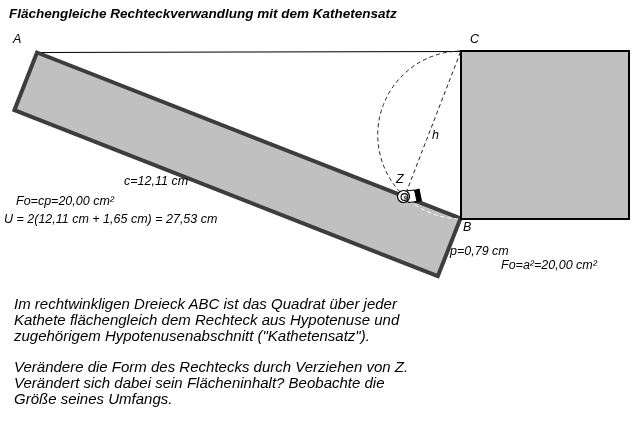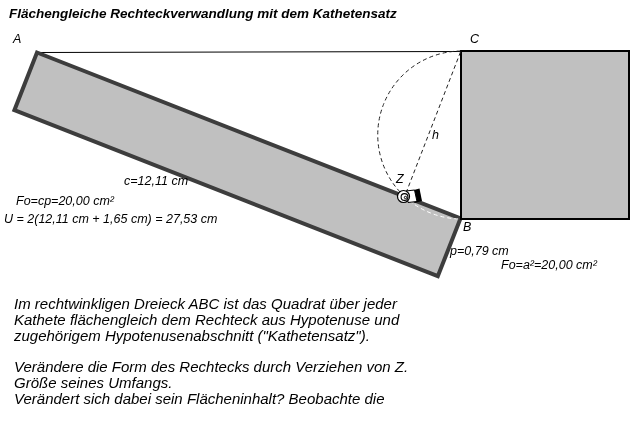--- a/index.html
+++ b/index.html
@@ -81,18 +81,18 @@
   <div class="lbl lbl-p">p=0,79 cm</div>
 
   <div class="instructions">
     <div class="para1">
       <div class="line">Im rechtwinkligen Dreieck ABC ist das Quadrat über jeder</div>
       <div class="line">Kathete flächengleich dem Rechteck aus Hypotenuse und</div>
       <div class="line">zugehörigem Hypotenusenabschnitt ("Kathetensatz").</div>
     </div>
     <div class="para2">
       <div class="line">Verändere die Form des Rechtecks durch Verziehen von Z.</div>
+      <div class="line">Verändert sich dabei sein Flächeninhalt? Beobachte die</div>
       <div class="line">Größe seines Umfangs.</div>
-      <div class="line">Verändert sich dabei sein Flächeninhalt? Beobachte die</div>
     </div>
   </div>
 
 </div>
 
 </body></html>

